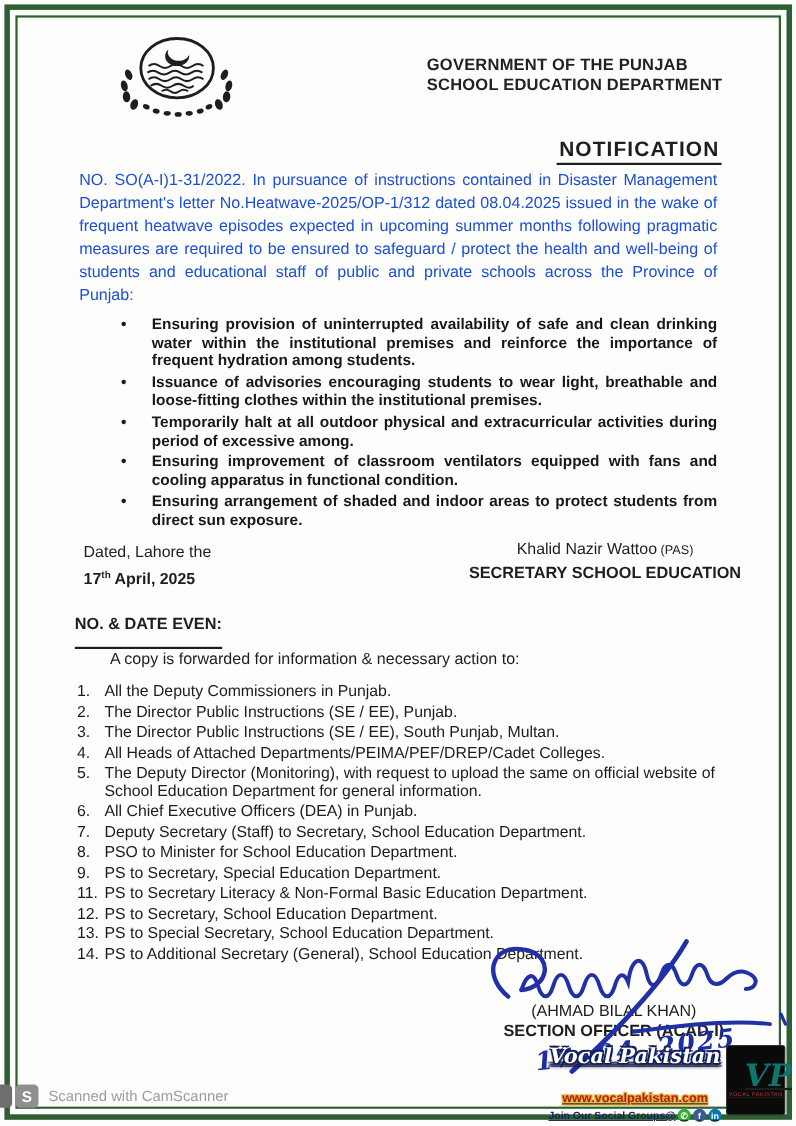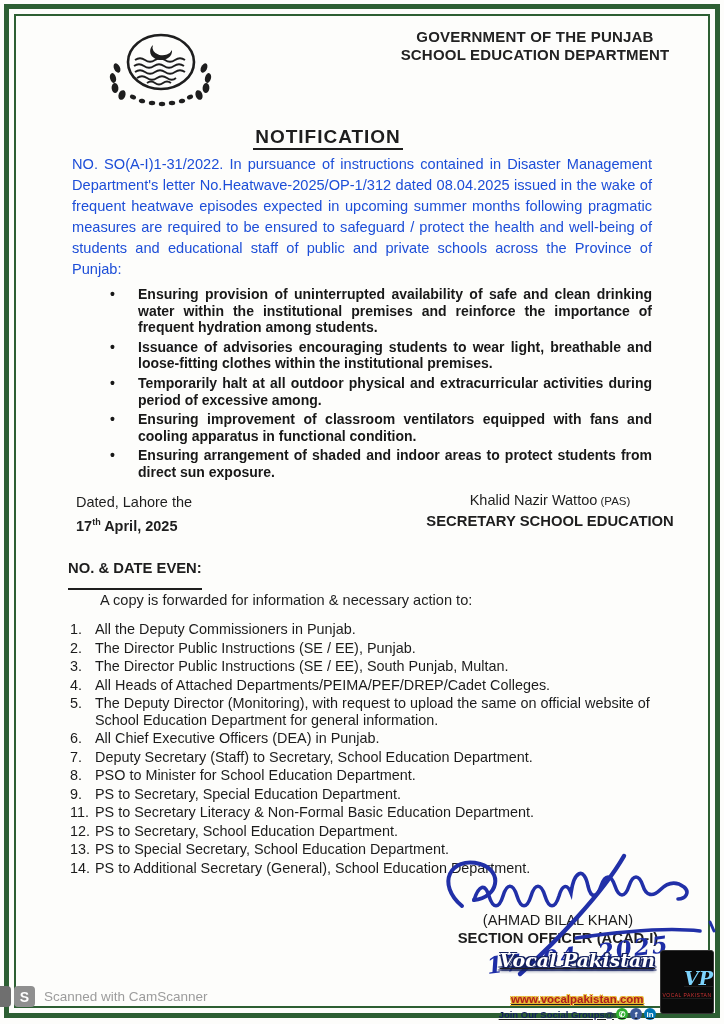--- a/index.html
+++ b/index.html
@@ -7,24 +7,24 @@
   #page{position:relative;width:724px;height:1024px;background:#fdfdfb;overflow:hidden;}
 
   
   .frame-outer{position:absolute;left:4px;top:4px;right:4px;bottom:6px;border:5px solid #2d5f33;pointer-events:none;}
   .frame-inner{position:absolute;left:14px;top:14px;right:14px;bottom:16px;border:2px solid #2d5f33;pointer-events:none;}
 
   .abs{position:absolute;}
 
   
   #emblem{left:95px;top:24px;width:130px;height:94px;}
-  #dept{left:388px;top:28px;width:294px;text-align:center;font-weight:700;font-size:15px;line-height:18px;letter-spacing:.2px;color:#222;}
-
-  
-  #title-row{left:0;top:126px;width:656px;text-align:center;}
+  #dept{left:388px;top:51px;width:294px;font-weight:700;font-size:15px;line-height:18px;letter-spacing:.2px;color:#222;}
+
+  
+  #title-row{left:0;top:126px;width:656px;text-align:right;}
   #title-row span{font-weight:700;font-size:19px;letter-spacing:1px;border-bottom:2.5px solid #1e1e1e;padding:0 2px 1px 2px;}
 
   
   #intro{left:72px;top:154px;width:580px;font-size:14.6px;line-height:21px;text-align:justify;color:#1d4ed8;}
 
   
   #bullets{left:106px;top:286px;width:546px;list-style:none;margin:0;padding:0;}
   #bullets li{display:flex;font-weight:700;font-size:14px;line-height:16.6px;text-align:justify;margin-bottom:3px;color:#181818;}
   #bullets .dot{width:28px;flex:0 0 28px;text-align:left;padding-left:4px;}
   #bullets .btxt{flex:1;}
@@ -66,21 +66,21 @@
   #wm-texts{text-align:center;margin-right:4px;}
   #wm-brand{font-family:"DejaVu Serif",serif;font-style:italic;font-weight:700;font-size:19px;color:#ffffff;line-height:21px;
     text-shadow:-1.5px -1.5px 0 #14205e,1.5px -1.5px 0 #14205e,-1.5px 1.5px 0 #14205e,1.5px 1.5px 0 #14205e,0 2px 3px #14205e;}
   #wm-url{font-weight:700;font-size:11.5px;color:#b01d1d;line-height:14px;
     text-shadow:-1px -1px 0 #e5b42e,1px -1px 0 #e5b42e,-1px 1px 0 #e5b42e,1px 1px 0 #e5b42e;margin-top:21px;}
   #wm-social{font-weight:700;font-size:9.5px;color:#14205e;display:flex;align-items:center;justify-content:center;gap:2px;margin-top:2px;}
   .soc{width:12px;height:12px;border-radius:50%;color:#fff;font-size:8px;font-weight:700;display:flex;align-items:center;justify-content:center;}
   .soc.wa{background:#2fae2f;} .soc.fb{background:#3b5998;} .soc.li{background:#0077b5;}
   #wm-logo{width:52px;height:62px;background:#0a0a0a;border:1px solid #333;border-radius:3px;display:flex;flex-direction:column;
            align-items:center;justify-content:center;}
-  #wm-logo .vp{font-family:"DejaVu Serif",serif;font-style:italic;font-weight:700;font-size:19px;color:#7dd3fc;line-height:24px;margin-left:23px;}
+  #wm-logo .vp{font-family:"DejaVu Serif",serif;font-style:italic;font-weight:700;font-size:28px;color:#0f766e;line-height:24px;margin-left:23px;}
   #wm-logo .vp-sub{font-size:5px;color:#c33;letter-spacing:.5px;margin-top:2px;}
 </style>
 </head>
 <body>
 
 <div id="page">
 
   <div class="frame-outer"></div>
   <div class="frame-inner"></div>
 

